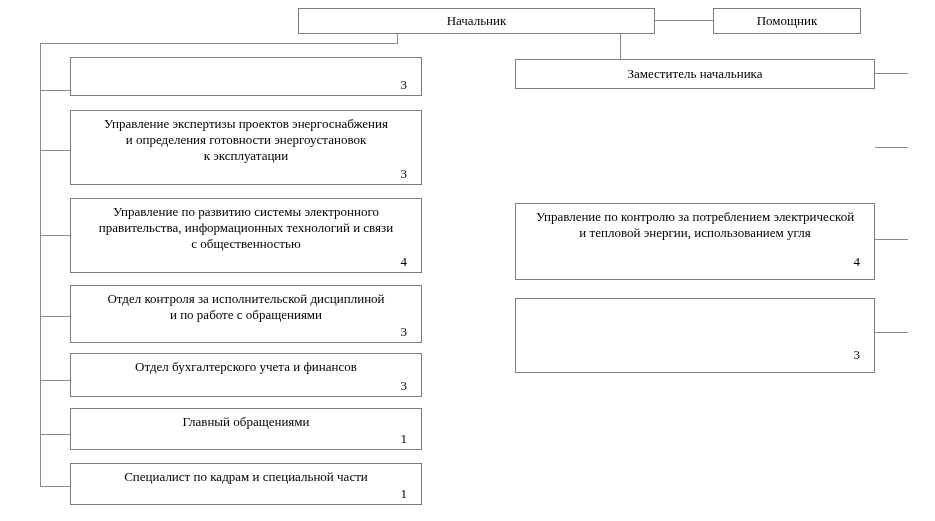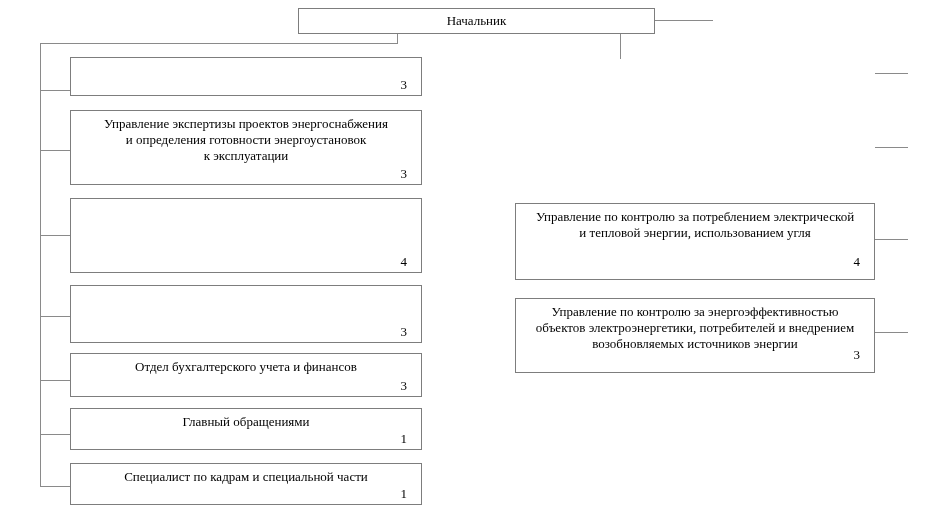--- a/index.html
+++ b/index.html
@@ -53,35 +53,46 @@
   <div class="line" style="left:620px;top:34px;width:1px;height:25px"></div>
   <div class="line" style="left:908px;top:73px;width:1px;height:260px"></div>
   <div class="line" style="left:875px;top:73px;width:34px;height:1px"></div>
   <div class="line" style="left:875px;top:147px;width:34px;height:1px"></div>
   <div class="line" style="left:875px;top:239px;width:34px;height:1px"></div>
   <div class="line" style="left:875px;top:332px;width:34px;height:1px"></div>
 
   <div class="box vcenter" style="left:298px;top:8px;width:357px;height:26px">
     <div class="box-label">Начальник</div>
   </div>
+  <div class="box vcenter" style="left:713px;top:8px;width:148px;height:26px">
+    <div class="box-label">Помощник</div>
+  </div>
 
+  <div class="box vcenter" style="left:515px;top:59px;width:360px;height:30px">
+    <div class="box-label">Заместитель начальника</div>
+  </div>
 
   <div class="box" style="left:70px;top:57px;width:352px;height:39px">
     <div class="box-count">3</div>
   </div>
   <div class="box" style="left:70px;top:110px;width:352px;height:75px">
     <div class="box-label">Управление экспертизы проектов энергоснабжения
 и определения готовности энергоустановок
 к эксплуатации</div>
     <div class="box-count">3</div>
   </div>
   <div class="box" style="left:70px;top:198px;width:352px;height:75px">
+    <div class="box-label">Управление по развитию системы электронного
+правительства, информационных технологий и связи
+с общественностью</div>
     <div class="box-count">4</div>
   </div>
   <div class="box" style="left:70px;top:285px;width:352px;height:58px">
+    <div class="box-label">Отдел контроля за исполнительской дисциплиной
+и по работе с обращениями</div>
     <div class="box-count">3</div>
   </div>
   <div class="box" style="left:70px;top:353px;width:352px;height:44px">
     <div class="box-label">Отдел бухгалтерского учета и финансов</div>
     <div class="box-count">3</div>
   </div>
   <div class="box" style="left:70px;top:408px;width:352px;height:42px">
     <div class="box-label">Главный обращениями</div>
     <div class="box-count">1</div>
   </div>
@@ -89,19 +100,16 @@
     <div class="box-label">Специалист по кадрам и специальной части</div>
     <div class="box-count">1</div>
   </div>
 
   <div class="box rcol" style="left:515px;top:203px;width:360px;height:77px">
     <div class="box-label">Управление по контролю за потреблением электрической
 и тепловой энергии, использованием угля</div>
     <div class="box-count">4</div>
   </div>
   <div class="box rcol" style="left:515px;top:298px;width:360px;height:75px">
-    <div class="box-label">Управление по контролю за энергоэффективностью
-объектов электроэнергетики, потребителей и внедрением
-возобновляемых источников энергии</div>
     <div class="box-count">3</div>
   </div>
 
 </div>
 
 </body></html>

